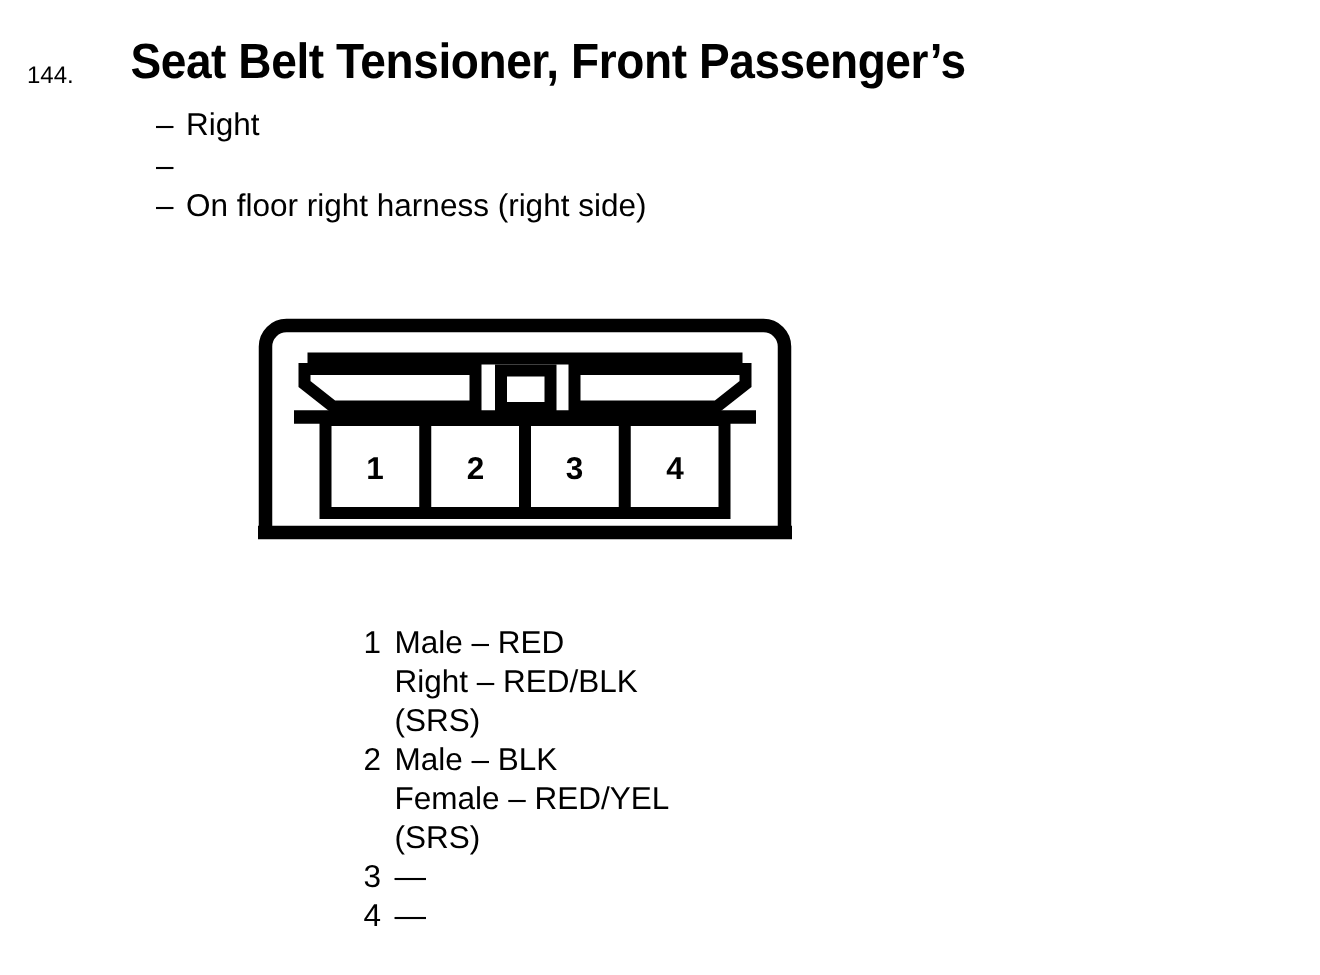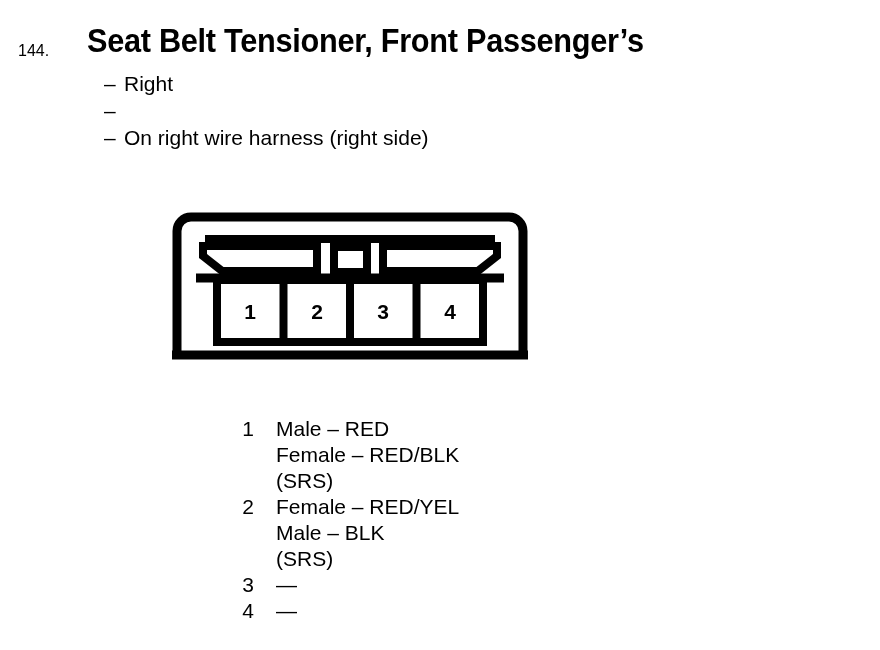--- a/index.html
+++ b/index.html
@@ -84,21 +84,21 @@
     align-items: flex-start;
   }
   .legend-num {
     width: 16px;
     flex: 0 0 16px;
     text-align: right;
     font-size: 21px;
     line-height: 26px;
   }
   .legend-lines {
-    margin-left: 22px;
+    margin-left: 9px;
   }
   .legend-line {
     font-size: 21px;
     line-height: 26px;
     white-space: nowrap;
   }
 </style>
 </head>
 <body>
 
@@ -110,21 +110,21 @@
 <div id="desc-list">
   <div class="desc-line">
     <span class="desc-dash">–</span>
     <span class="desc-label">Right</span>
   </div>
   <div class="desc-line">
     <span class="desc-dash">–</span>
   </div>
   <div class="desc-line">
     <span class="desc-dash">–</span>
-    <span class="desc-label">On right wire harness (right side)</span>
+    <span class="desc-label">On floor right harness (right side)</span>
   </div>
 </div>
 
 <div id="connector">
   <svg width="356" height="148" viewBox="0 0 356 148">
 
     <path d="M 5,147 L 5,19 A 14,14 0 0 1 19,5 L 337,5 A 14,14 0 0 1 351,19 L 351,147" fill="none" stroke="#000" stroke-width="9"></path>
     <line x1="0" y1="143" x2="356" y2="143" stroke="#000" stroke-width="9"></line>
 
     <line x1="33" y1="27" x2="323" y2="27" stroke="#000" stroke-width="8"></line>
@@ -150,30 +150,30 @@
     </g>
   </svg>
 </div>
 
 <div id="legend">
 
   <div class="legend-row">
     <span class="legend-num">1</span>
     <div class="legend-lines">
       <div class="legend-line">Male – RED</div>
-      <div class="legend-line">Female – RED/BLK</div>
+      <div class="legend-line">Right – RED/BLK</div>
       <div class="legend-line">(SRS)</div>
     </div>
   </div>
 
   <div class="legend-row">
     <span class="legend-num">2</span>
     <div class="legend-lines">
+      <div class="legend-line">Male – BLK</div>
       <div class="legend-line">Female – RED/YEL</div>
-      <div class="legend-line">Male – BLK</div>
       <div class="legend-line">(SRS)</div>
     </div>
   </div>
 
   <div class="legend-row">
     <span class="legend-num">3</span>
     <div class="legend-lines">
       <div class="legend-line">—</div>
     </div>
   </div>

